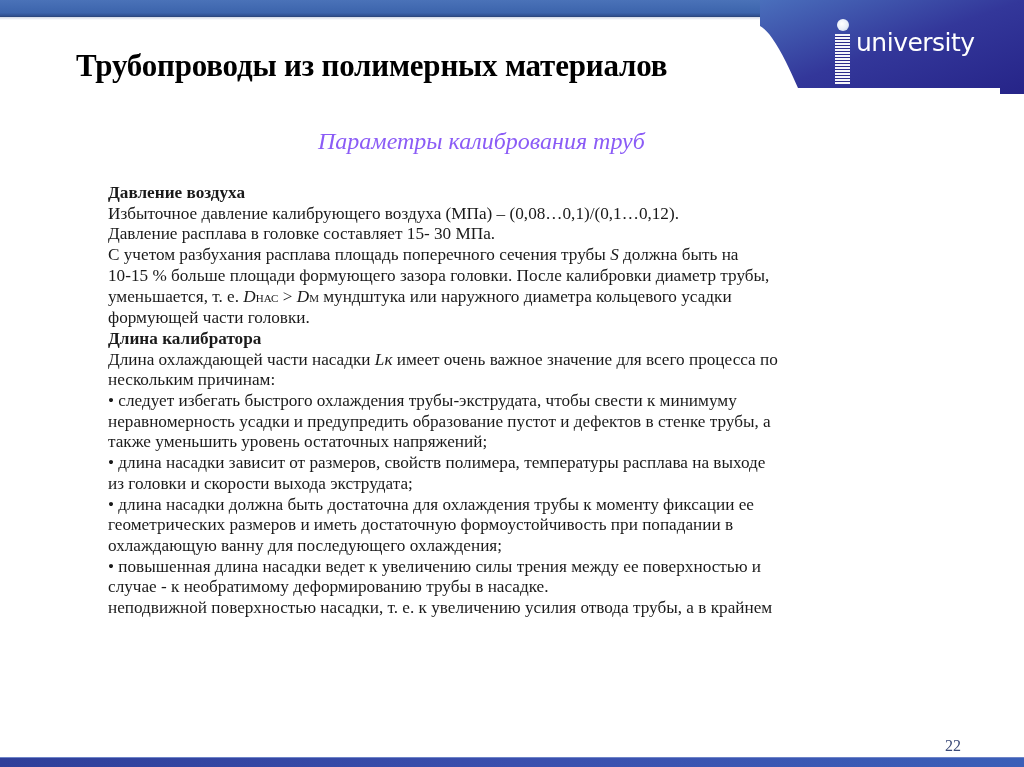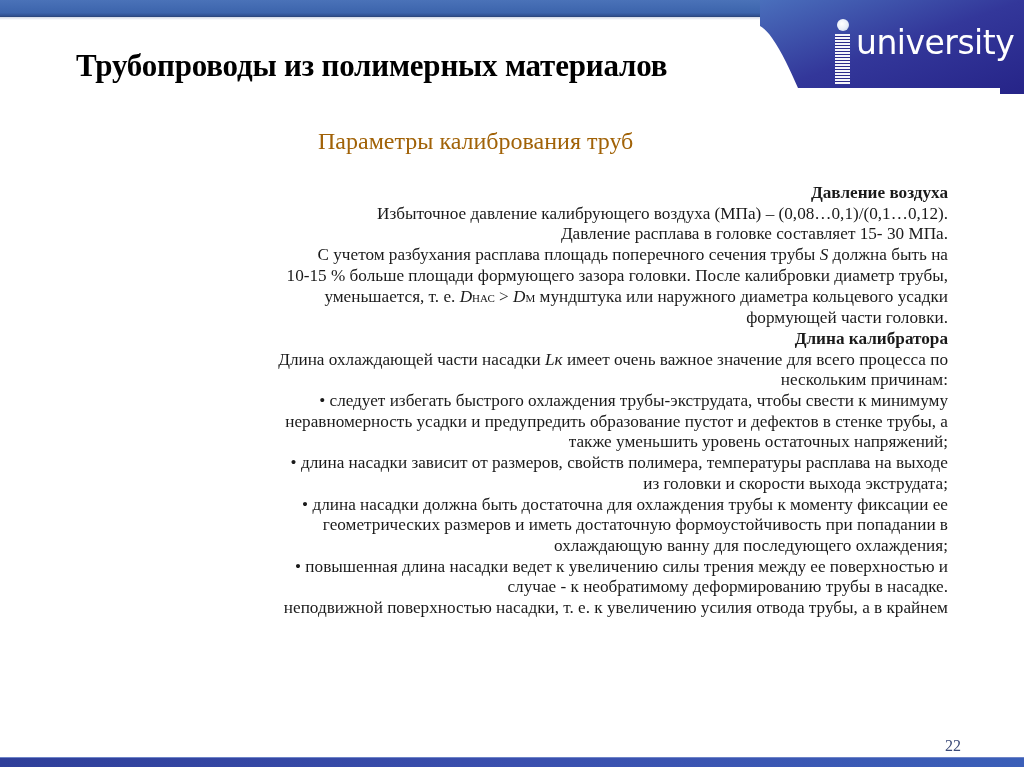--- a/index.html
+++ b/index.html
@@ -32,46 +32,47 @@
         repeating-linear-gradient(180deg, #ffffff 0 2px, transparent 2px 3px);
       background-blend-mode: multiply;
       opacity: 0.95;
     }
     .logo-bars::after {
       content: ""; position: absolute; inset: 0;
       background: repeating-linear-gradient(180deg, transparent 0 2px, #2b2a8a 2px 3px);
     }
     .logo-word {
       position: absolute; left: 856px; top: 30px;
-      font-family: "DejaVu Sans", sans-serif; font-size: 33px; color: #ffffff;
+      font-family: "DejaVu Sans", sans-serif; font-size: 25px; color: #ffffff;
       letter-spacing: -0.5px; line-height: 25px; text-align: center;
     }
     .logo-sub {
       position: absolute; left: 857px; top: 57px;
       font-family: "DejaVu Sans", sans-serif; font-size: 7.5px; color: #ffffff;
       line-height: 9px;
       margin-top: 48px;
     }
 
     .page-title {
       position: absolute; left: 76px; top: 48px;
       font-family: "Liberation Serif", serif; font-weight: bold; font-size: 31px;
       color: #000; letter-spacing: -0.2px; white-space: nowrap;
     }
     .section-title {
       position: absolute; left: 318px; top: 128px;
-      font-family: "Liberation Serif", serif; font-size: 24px; color: #a16207;
+      font-family: "Liberation Serif", serif; font-size: 24px; color: #8b5cf6;
       white-space: nowrap;
+      font-style: italic;
     }
     .body {
       position: absolute; left: 108px; top: 183px; width: 840px;
       font-family: "Liberation Serif", serif; font-size: 17.2px; line-height: 20.7px;
       color: #1a1a1a;
     }
-    .body .line { white-space: nowrap; display: block; text-align: right; }
+    .body .line { white-space: nowrap; display: block; }
     .body .heading { font-weight: bold; }
     .body i { font-style: italic; }
     .body .sc { font-size: 11px; font-style: normal; }
 
     .page-number {
       position: absolute; left: 945px; top: 737px;
       font-family: "Liberation Serif", serif; font-size: 16px; color: #3b4a78;
     }
     .bottom-bar {
       position: absolute; left: 0; top: 757px; width: 1024px; height: 10px;

